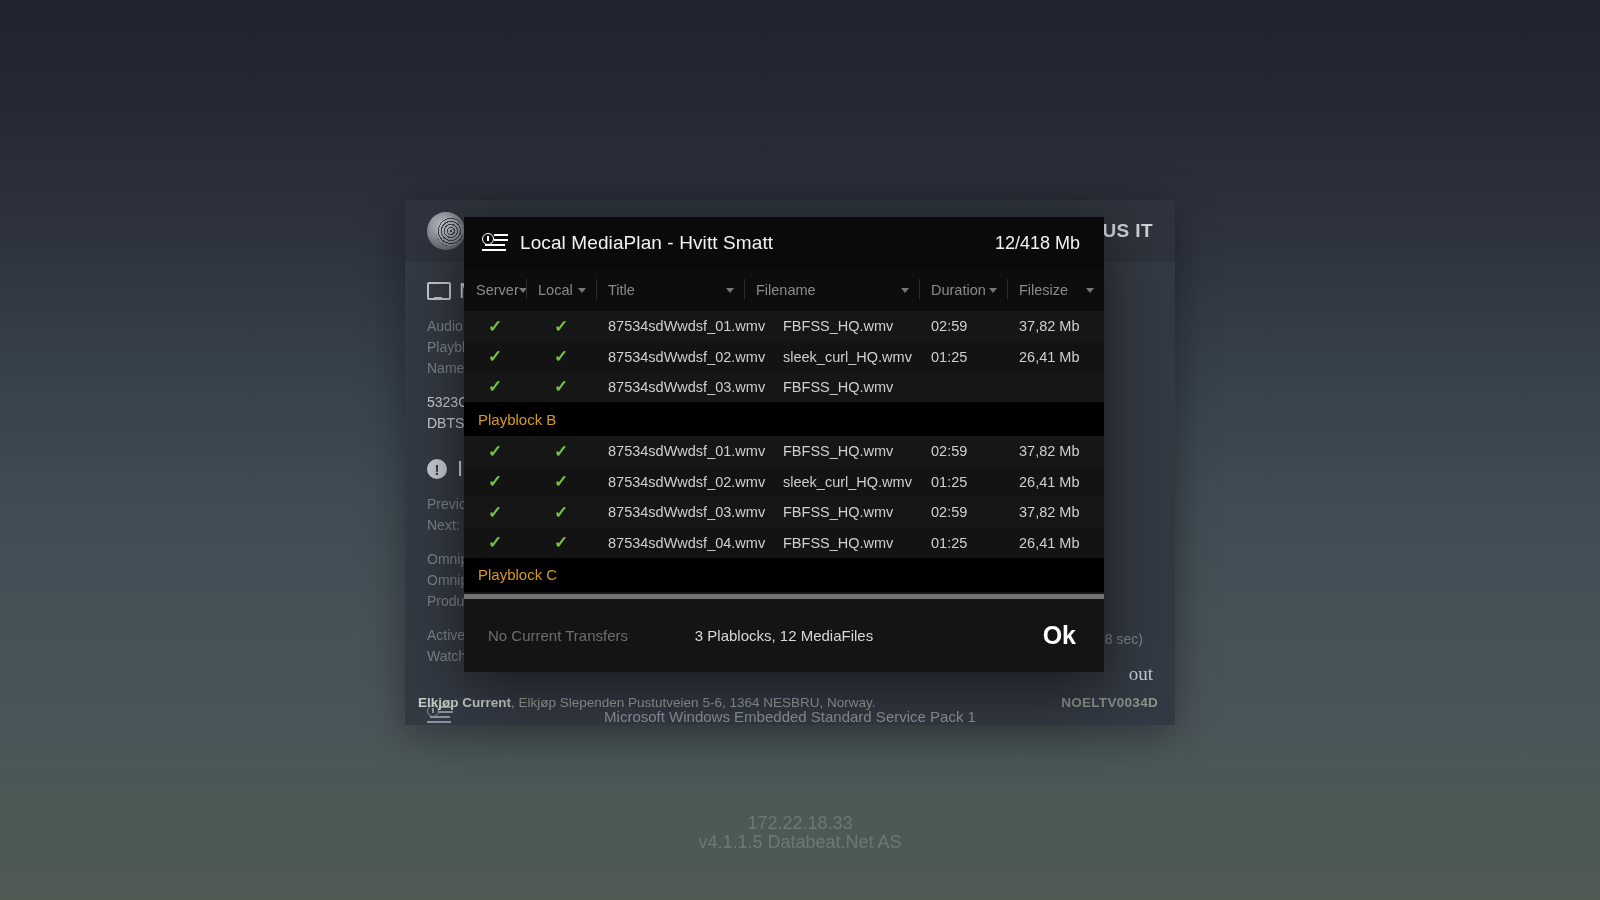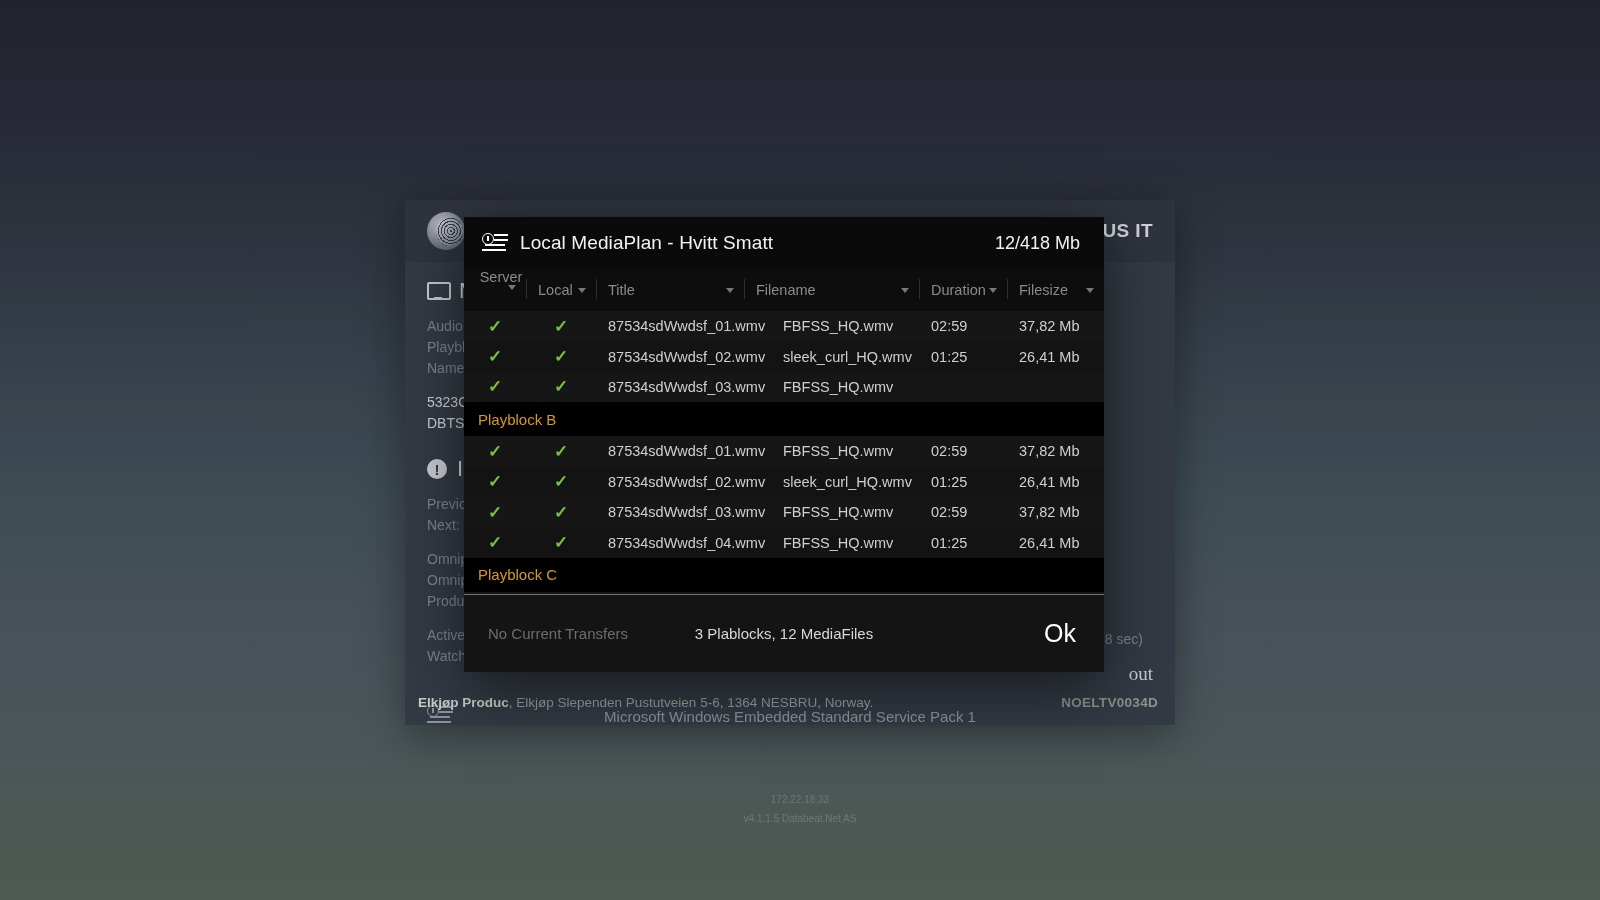--- a/index.html
+++ b/index.html
@@ -157,22 +157,22 @@
     position: absolute; left: 418px; top: 695px;
     width: 740px;
     display: flex; align-items: center; justify-content: space-between;
     font-size: 13.5px; color: #97a09c;
   }
   #page-footer b { color: #c8cfca; }
   #footer-id { font-weight: bold; color: #8c948f; letter-spacing: 0.3px; }
 
   
   #watermark {
-    position: absolute; left: 0; right: 0; top: 790px;
-    text-align: center; font-size: 10px;
+    position: absolute; left: 0; right: 0; top: 814px;
+    text-align: center; font-size: 18px;
     color: rgba(180,195,185,0.30); line-height: 19px;
   }
 
   
   #dialog {
     position: absolute; left: 464px; top: 217px;
     width: 640px; height: 455px;
     background: #b91c1c;
     box-shadow: 0 18px 60px rgba(0,0,0,0.55);
     display: flex; flex-direction: column;
@@ -207,21 +207,21 @@
     content: ""; position: absolute; left: 0; top: 10px;
     width: 1px; height: 20px; background: #2d2d2d;
   }
   .col .caret {
     margin-left: auto; margin-right: 10px;
     width: 0; height: 0;
     border-left: 4.5px solid transparent;
     border-right: 4.5px solid transparent;
     border-top: 5px solid #777;
   }
-  .col-server   { width: 62px; flex-direction: column; }
+  .col-server   { width: 62px; }
   .col-local    { width: 70px; }
   .col-filename { width: 175px; }
   .col-title    { width: 148px; }
   .col-duration { width: 88px; }
   .col-filesize { width: 97px; }
 
   #dlg-list {
     flex: 1 1 auto;
     overflow: hidden;
     position: relative;
@@ -249,36 +249,36 @@
   .c-server   { width: 62px; }
   .c-local    { width: 70px; }
   .c-filename { width: 175px; }
   .c-title    { width: 148px; }
   .c-duration { width: 88px; }
   .c-filesize { width: 97px; }
 
   #dlg-footer {
     flex: 0 0 auto; height: 78px;
     background: #141414;
-    border-top: 1px solid #737373;
+    border-top: 5px solid #737373;
     display: flex; align-items: center;
     padding: 16px 24px;
     position: relative;
   }
   #no-transfers { font-size: 15px; color: #6d6d6d; }
   #summary-text {
     font-size: 15px; color: #d8d8d8;
     position: absolute; left: 50%; transform: translateX(-50%);
   }
   #ok-button {
     margin-left: auto;
     font-size: 25px; color: #ffffff;
     background: none; border: none;
     font-family: "Liberation Sans", sans-serif;
-    cursor: pointer; padding: 0 4px;
+    cursor: pointer; padding: 0 4px; font-weight: bold;
   }
 </style>
 </head>
 <body>
 
 <div id="bg-window">
 
   <div id="bg-header">
     <div id="bg-logo"></div>
     <div id="bg-title">US IT</div>
@@ -340,21 +340,21 @@
         <span class="ln l2"></span>
         <span class="ln l3"></span>
         <span class="ln l4"></span>
     </span>
     <span id="bg-os-text">Microsoft Windows Embedded Standard Service Pack 1</span>
   </div>
 </div>
 
 <div id="page-footer">
   <div>
-    <b>Elkjøp Produc</b><span>, Elkjøp Slependen Pustutveien 5-6, 1364 NESBRU, Norway.</span>
+    <b>Elkjøp Current</b><span>, Elkjøp Slependen Pustutveien 5-6, 1364 NESBRU, Norway.</span>
   </div>
   <div id="footer-id">NOELTV0034D</div>
 </div>
 
 <div id="watermark">
   <div>172.22.18.33</div>
   <div>v4.1.1.5 Databeat.Net AS</div>
 </div>
 
 <div id="dialog">

